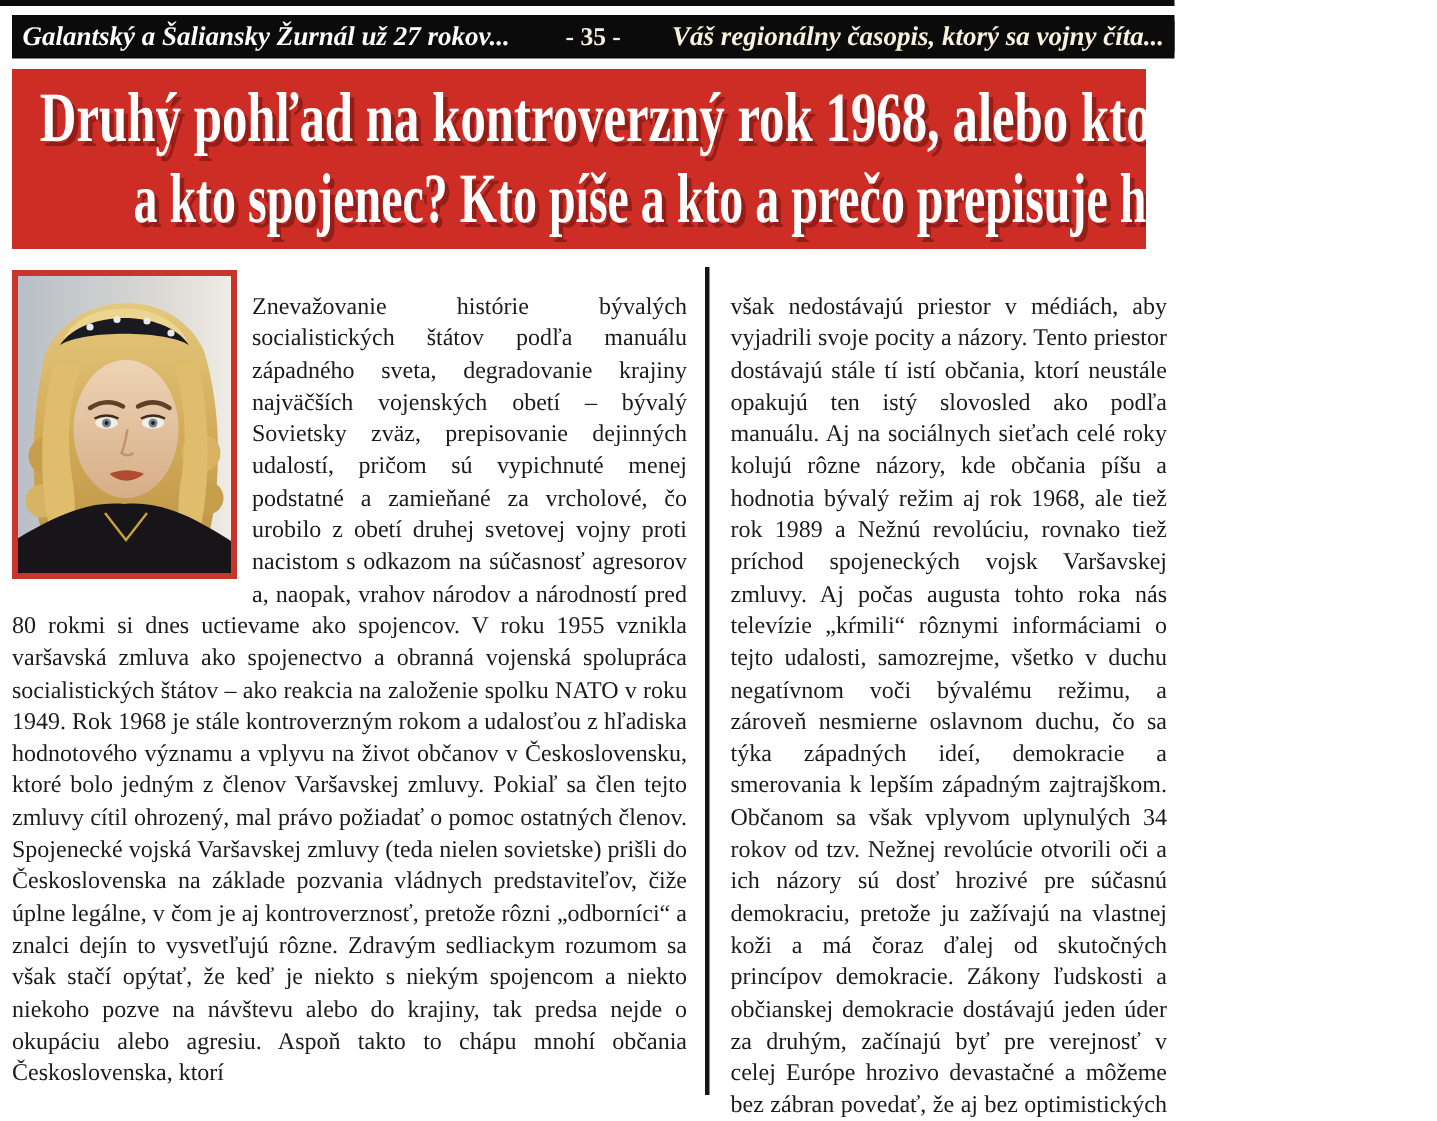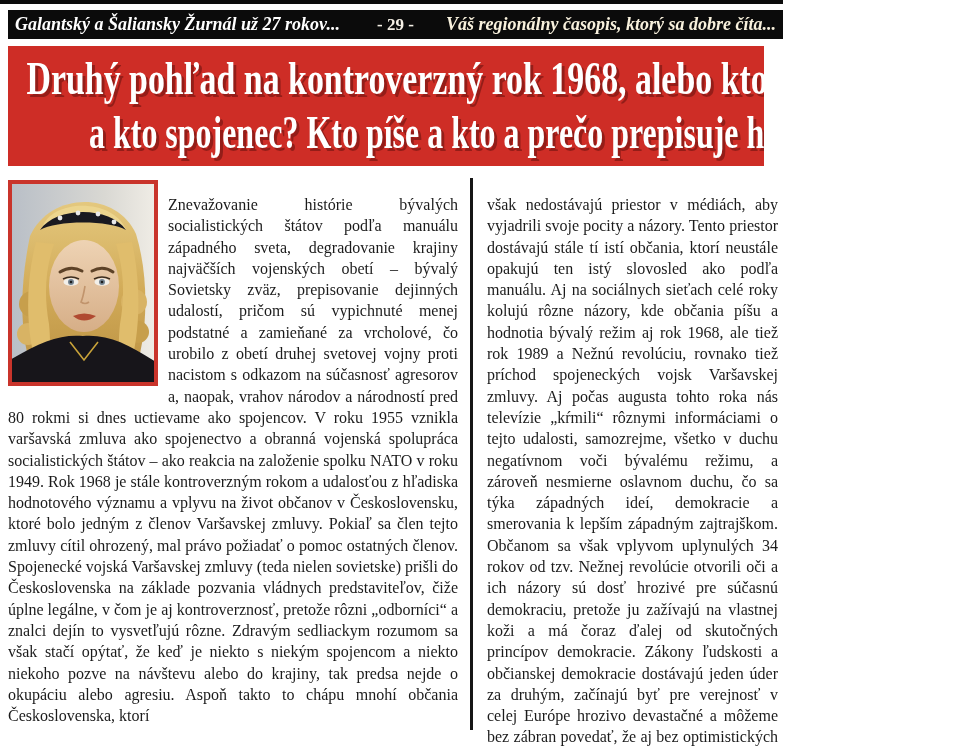--- a/index.html
+++ b/index.html
@@ -54,22 +54,22 @@
 </style>
 </head>
 <body>
 
 <div class="page">
 
   <div class="top-rule"></div>
 
   <div class="topbar">
     <span class="bar-left">Galantský a Šaliansky Žurnál už 27 rokov...</span>
-    <span class="bar-page">- 29 -</span>
-    <span class="bar-right">Váš regionálny časopis, ktorý sa dobre číta...</span>
+    <span class="bar-page">- 35 -</span>
+    <span class="bar-right">Váš regionálny časopis, ktorý sa vojny číta...</span>
   </div>
 
   <div class="banner">
     <svg class="headline-svg" width="942" height="120" viewBox="0 0 942 120">
       <text class="headline-shadow" x="474" y="51" text-anchor="middle" textLength="905" lengthAdjust="spacingAndGlyphs">Druhý pohľad na kontroverzný rok 1968, alebo kto je okupant</text>
       <text class="headline-text" x="471" y="48" text-anchor="middle" textLength="905" lengthAdjust="spacingAndGlyphs">Druhý pohľad na kontroverzný rok 1968, alebo kto je okupant</text>
       <text class="headline-shadow" x="474" y="105" text-anchor="middle" textLength="780" lengthAdjust="spacingAndGlyphs">a kto spojenec? Kto píše a kto a prečo prepisuje históriu?</text>
       <text class="headline-text" x="471" y="102" text-anchor="middle" textLength="780" lengthAdjust="spacingAndGlyphs">a kto spojenec? Kto píše a kto a prečo prepisuje históriu?</text>
     </svg>
   </div>

